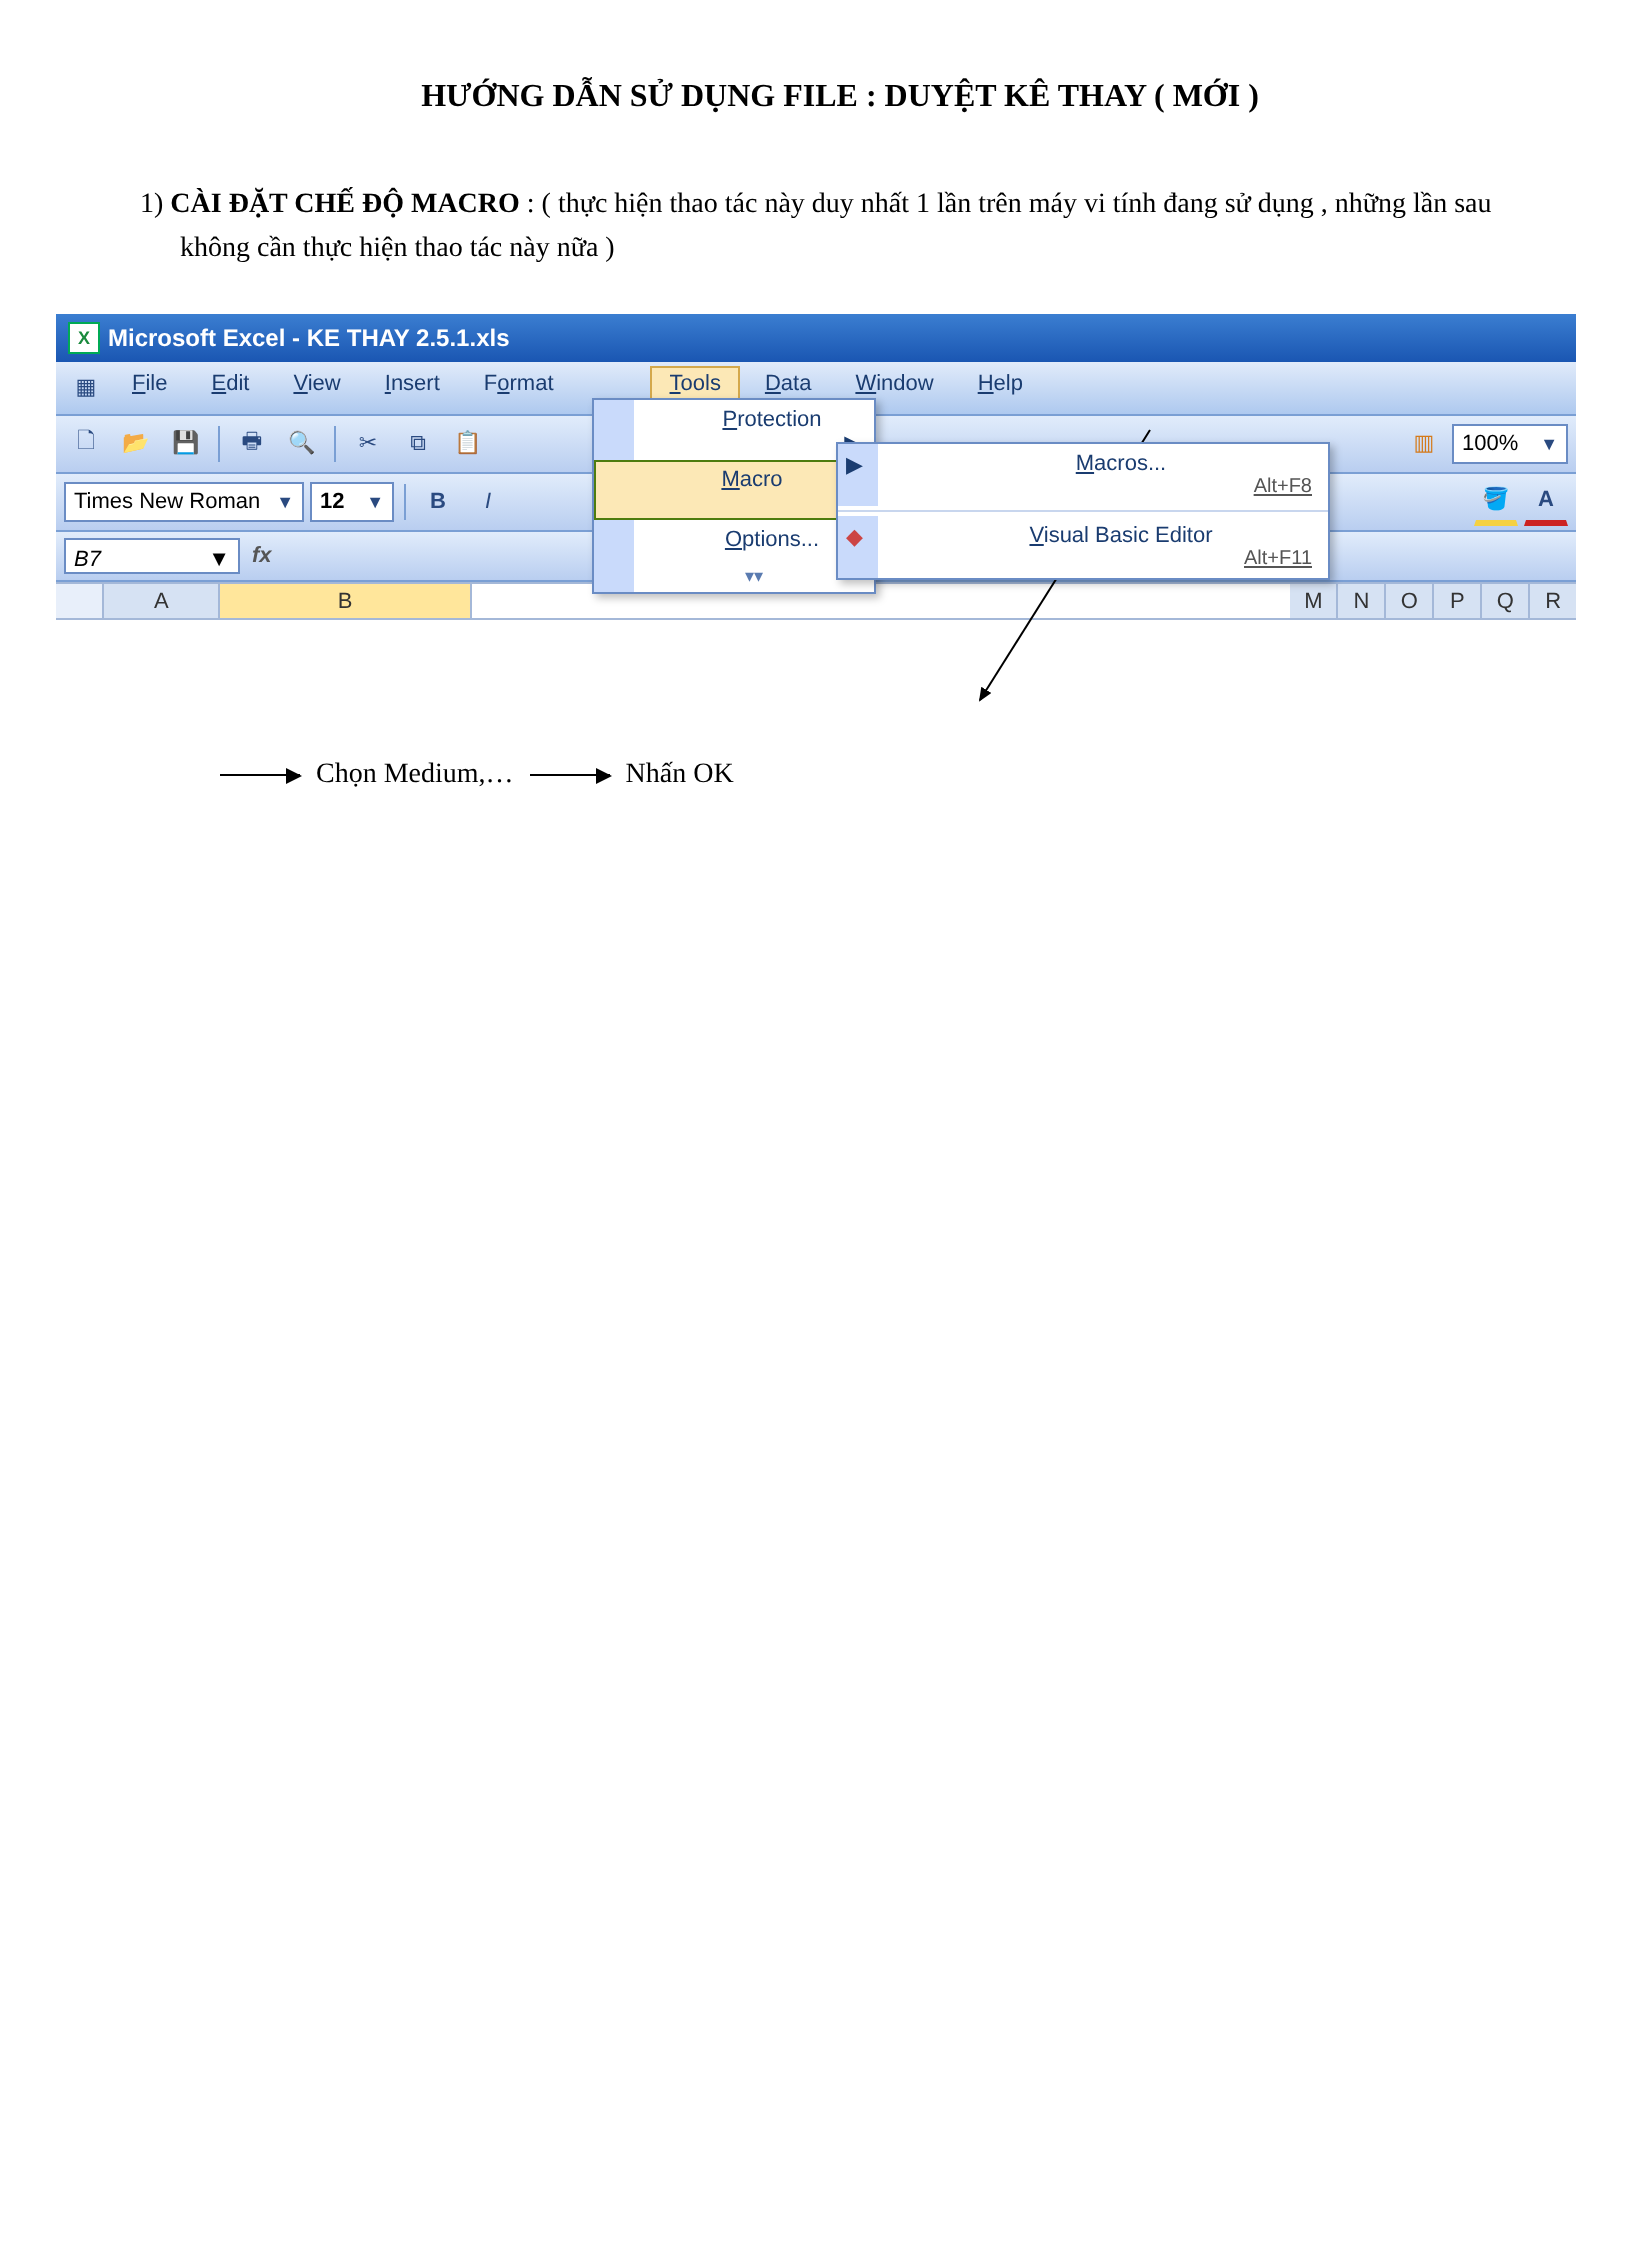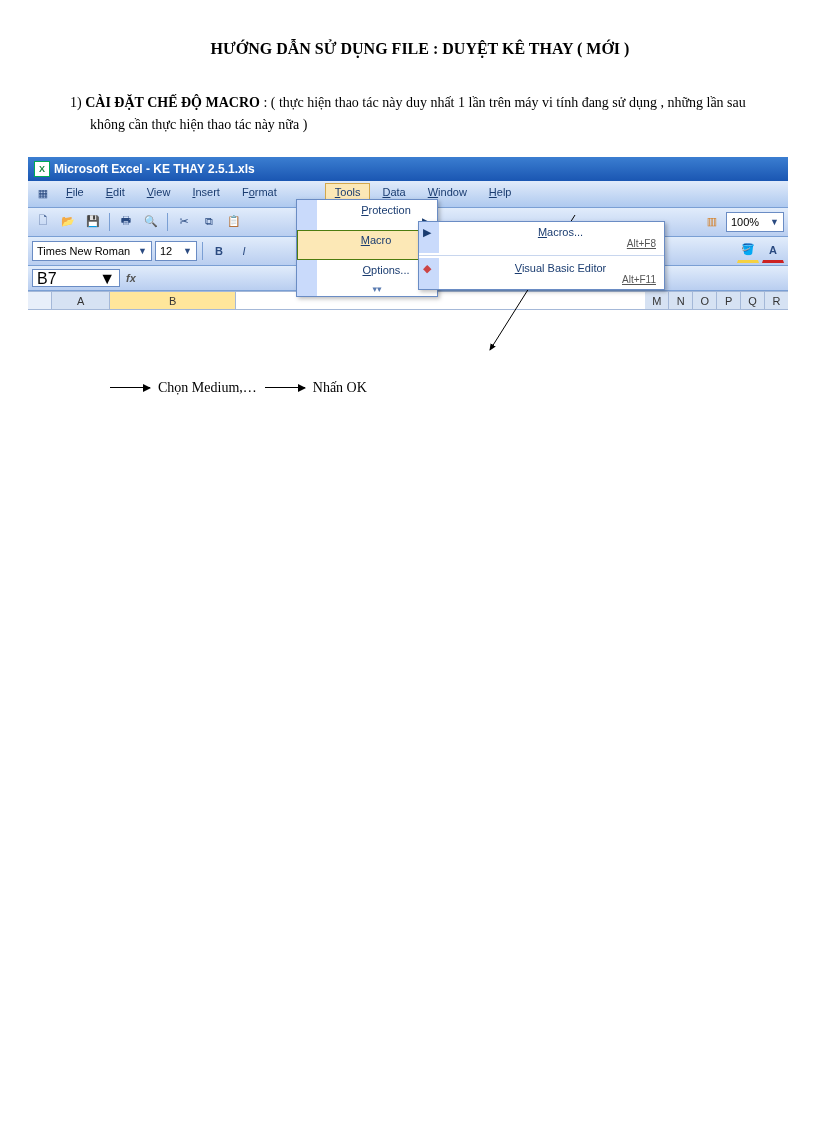--- a/index.html
+++ b/index.html
@@ -122,40 +122,41 @@
   .fontbox {
     background: #fff;
     border: 1px solid #6a8cc4;
     height: 18px;
     display: flex;
     align-items: center;
     padding: 0 4px;
     font-size: 11px;
   }
   .fontbox.name { width: 110px; }
-  .fontbox.size { width: 32px; }
+  .fontbox.size { width: 32px; font-weight: bold; }
   .fontbox .dd { margin-left: auto; color:#2a4a80; font-size:9px; }
   .namebox-row {
     background: linear-gradient(to bottom, #e1ecfb, #b9cef0);
     border-bottom: 1px solid #7a9fd4;
     display: flex;
     align-items: center;
     padding: 2px 4px;
     height: 20px;
     gap: 6px;
   }
   .namebox {
     background: #fff;
     border: 1px solid #6a8cc4;
     width: 78px;
     height: 16px;
     padding: 0 4px;
     display: flex;
-    align-items: flex-start;
-    font-size: 16px;
+    align-items: flex-end;
+    font-size: 11px;
+    font-style: italic;
   }
   .fx { color:#555; font-style: italic; font-weight: bold; }
   .cols-row {
     display: flex;
     background: #d6e2f3;
     border-top: 1px solid #a4b8d8;
     height: 18px;
   }
   .colhead {
     width: 60px;

